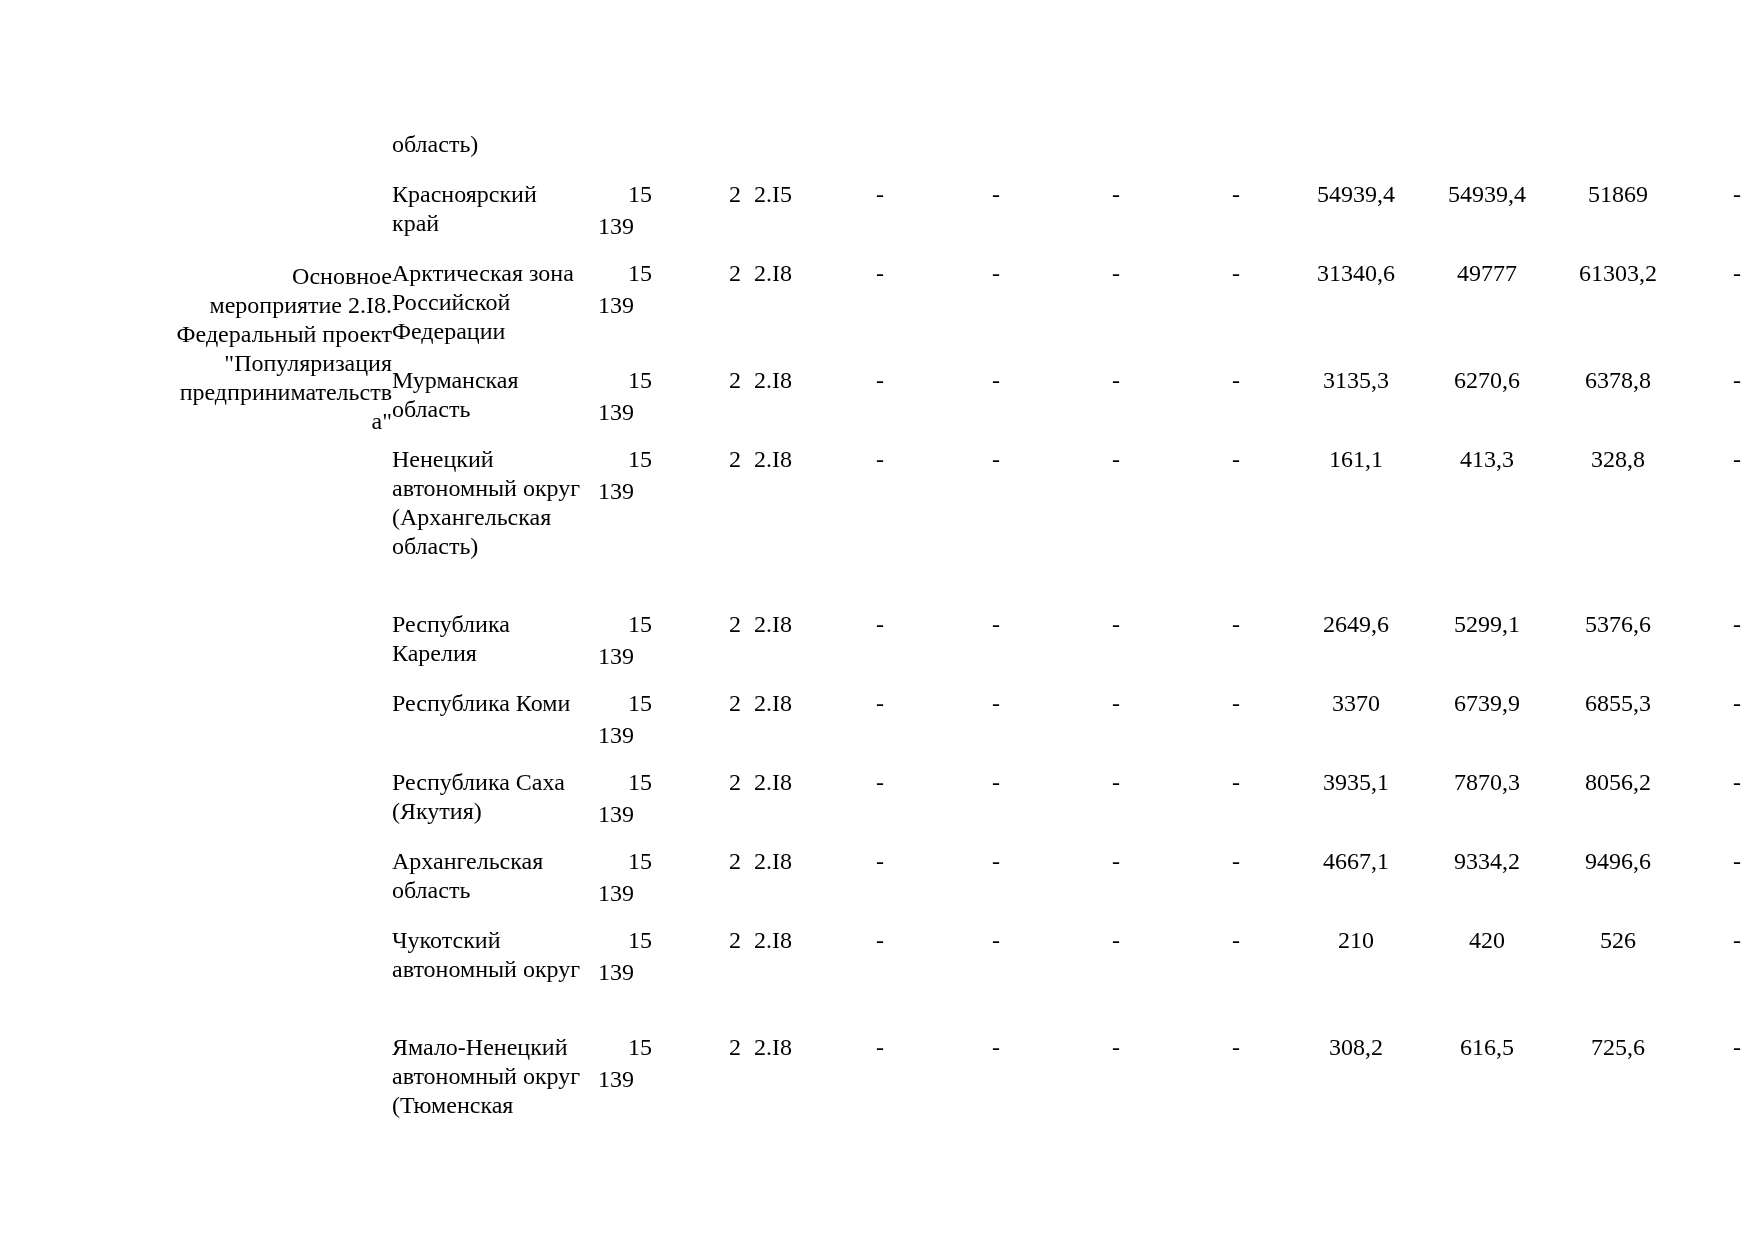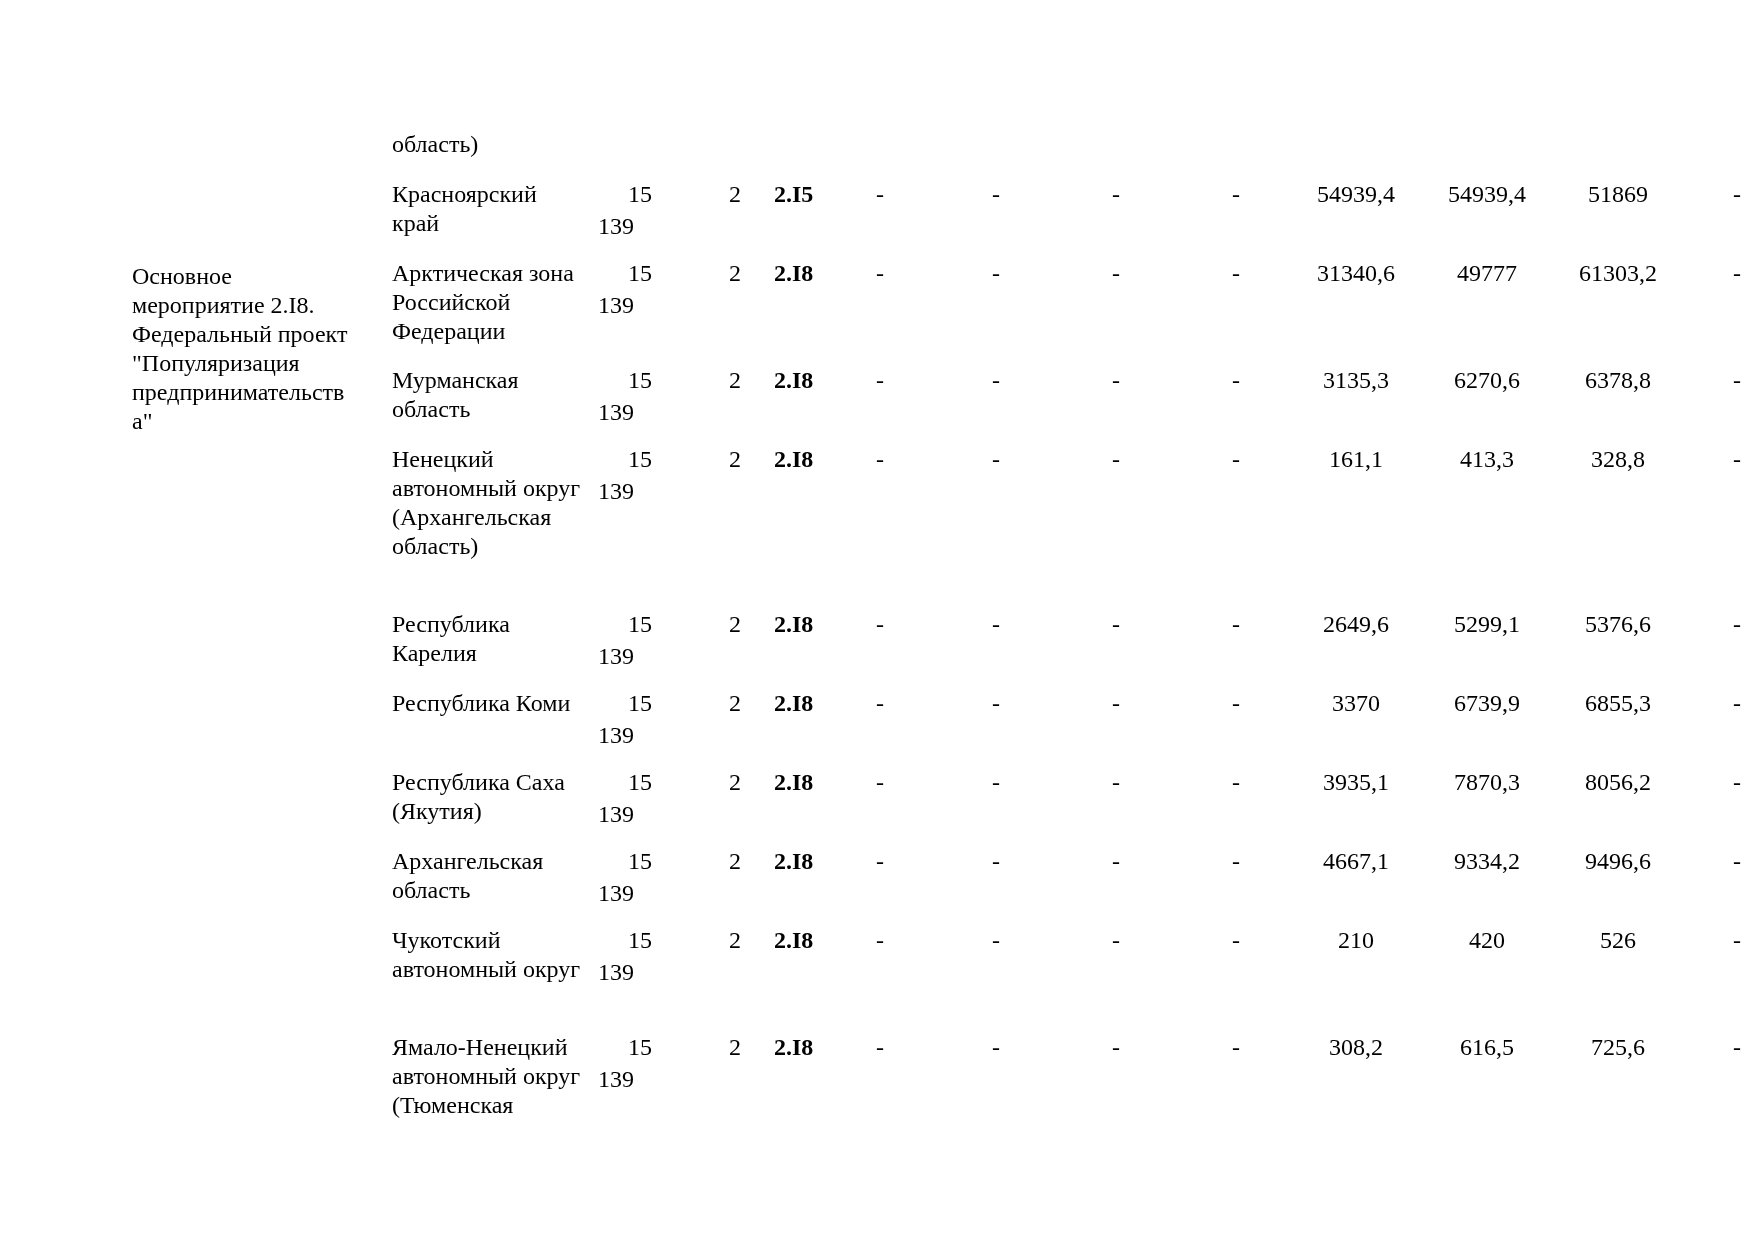--- a/index.html
+++ b/index.html
@@ -3,28 +3,28 @@
 <meta charset="utf-8">
 <style>
   html, body { margin: 0; padding: 0; background: #ffffff; }
   body {
     width: 1754px; height: 1240px; position: relative; overflow: hidden;
     font-family: "Liberation Serif", "DejaVu Serif", serif;
     font-size: 24px; line-height: 29px; color: #000000;
   }
   .page { position: absolute; left: 0; top: 0; width: 1754px; height: 876px; }
   .cont-line { position: absolute; left: 392px; top: 130px; }
-  .group-label { position: absolute; left: 132px; width: 228px; }
+  .group-label { position: absolute; left: 164px; width: 228px; text-align: right; }
   .row { position: absolute; left: 0; width: 1754px; }
   .cell { position: absolute; top: 0; white-space: nowrap; }
   .region { left: 392px; width: 190px; white-space: normal; }
   .c-code1 { left: 598px; margin-top: 32px; }
   .c-code2 { left: 628px; }
   .c-code3 { left: 729px; }
-  .c-code4 { left: 774px; font-weight: bold; }
+  .c-code4 { left: 754px; }
   .c-d1 { left: 876px; }
   .c-d2 { left: 992px; }
   .c-d3 { left: 1112px; }
   .c-d4 { left: 1232px; }
   .num { width: 120px; text-align: center; }
   .c-v1 { left: 1296px; }
   .c-v2 { left: 1427px; }
   .c-v3 { left: 1558px; }
   .c-d5 { left: 1733px; }
 </style>

